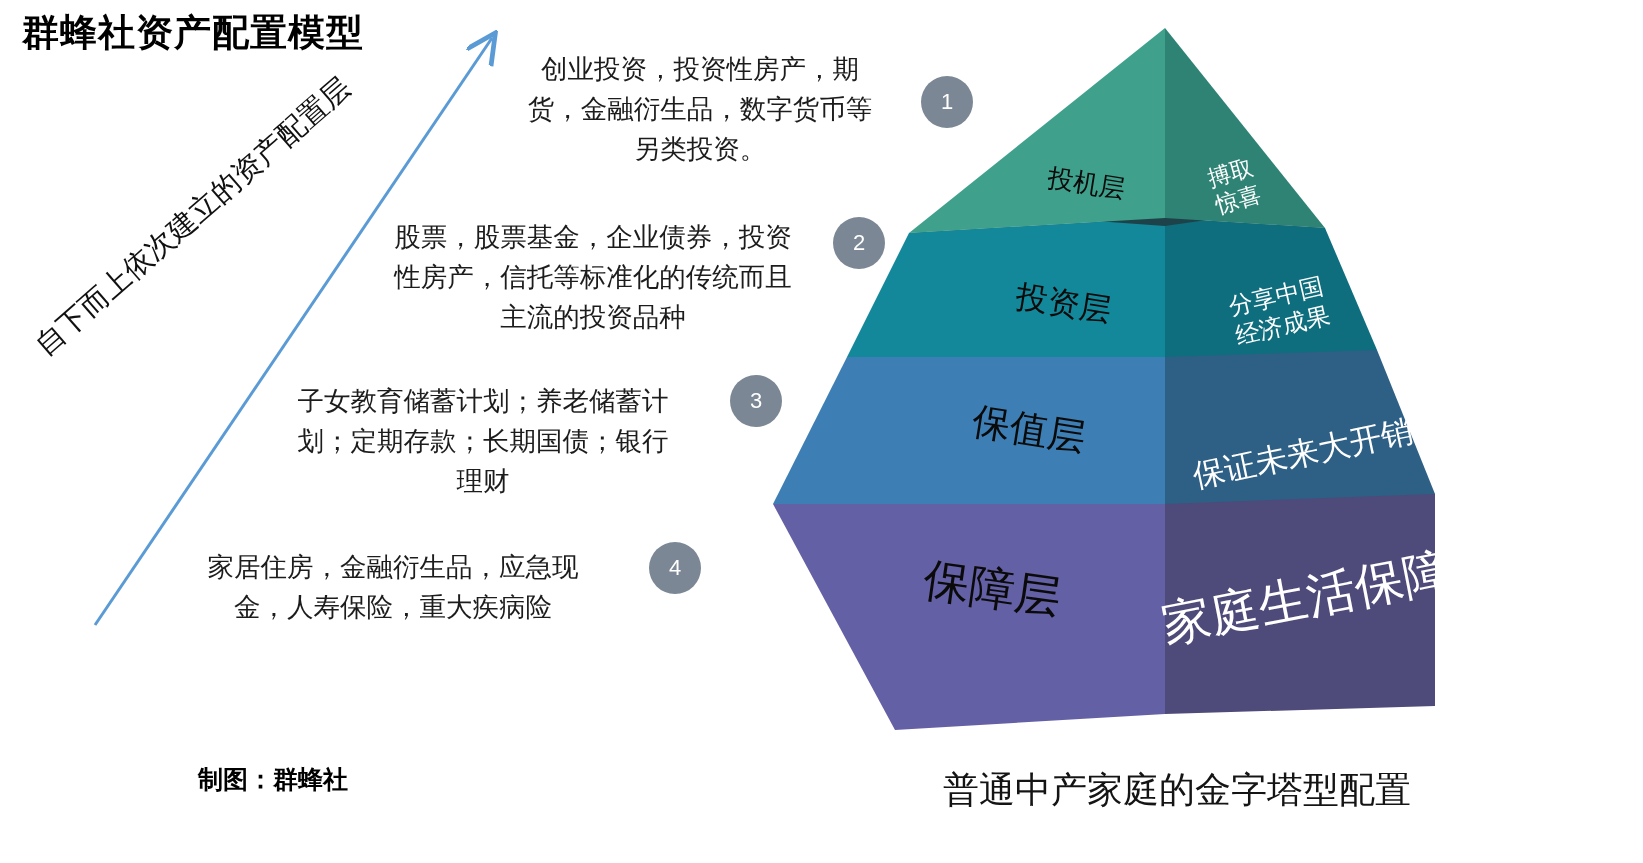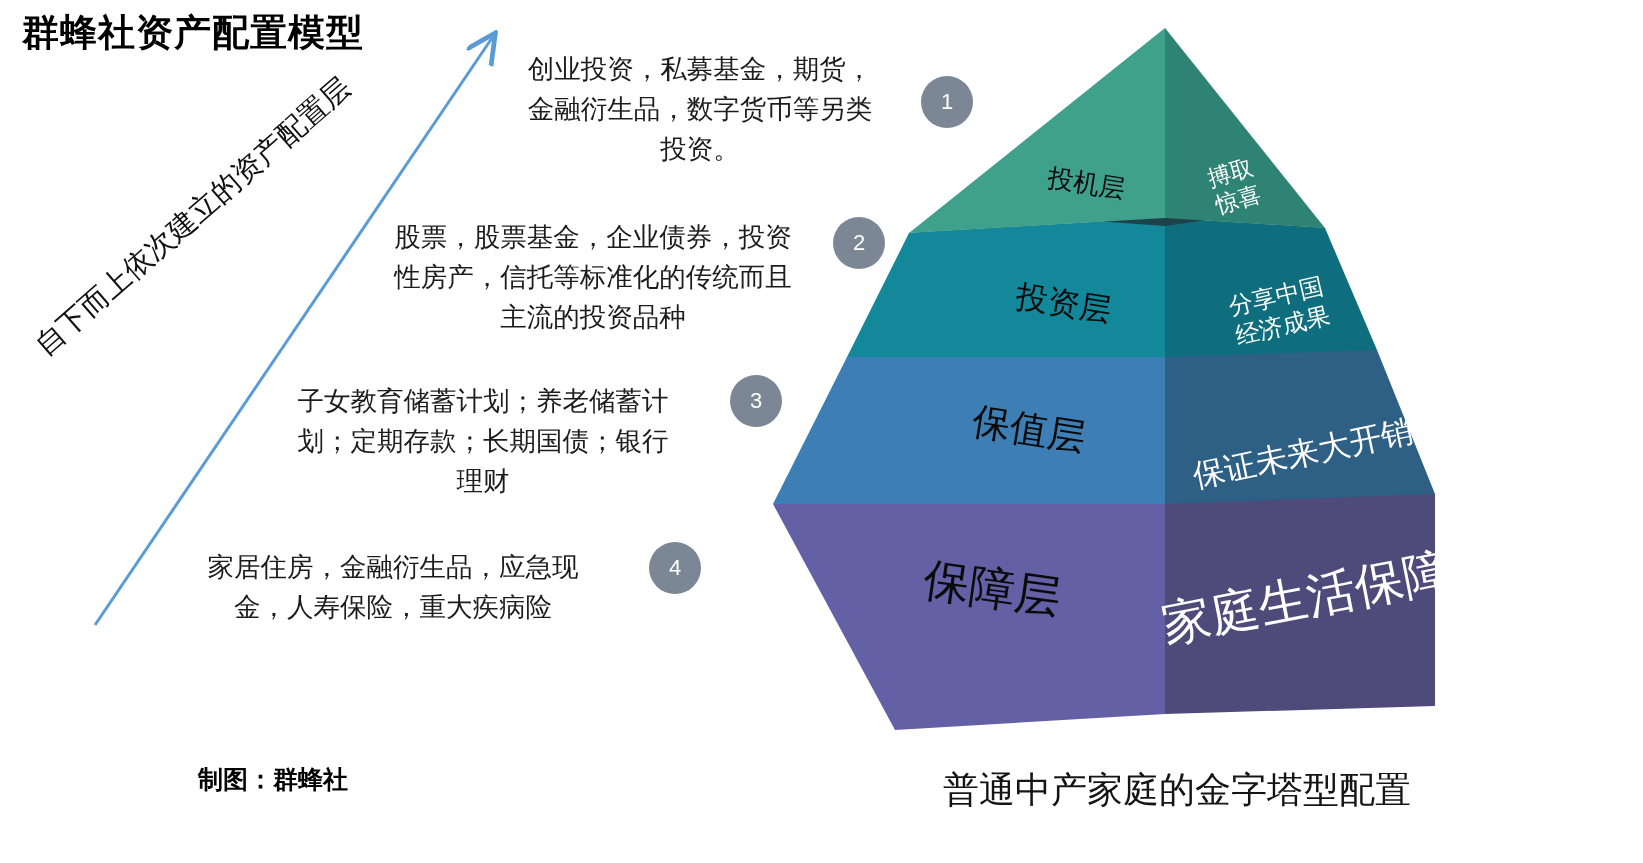--- a/index.html
+++ b/index.html
@@ -84,21 +84,21 @@
     <defs>
       <marker id="ah" markerWidth="11" markerHeight="11" refX="8" refY="5" orient="auto">
         <path d="M0,0 L10,5 L0,10" fill="none" stroke="#5B9BD5" stroke-width="1.6"></path>
       </marker>
     </defs>
     <line x1="25" y1="605" x2="422" y2="18" stroke="#5B9BD5" stroke-width="3" marker-end="url(#ah)"></line>
   </svg>
 
   <div class="diag-label">自下而上依次建立的资产配置层</div>
 
-  <div class="tblock tb1">创业投资，私募基金，期货，金融衍生品，数字货币等另类投资。</div>
+  <div class="tblock tb1">创业投资，投资性房产，期货，金融衍生品，数字货币等另类投资。</div>
   <div class="tblock tb2">股票，股票基金，企业债券，投资性房产，信托等标准化的传统而且主流的投资品种</div>
   <div class="tblock tb3">子女教育储蓄计划；养老储蓄计划；定期存款；长期国债；银行理财</div>
   <div class="tblock tb4">家居住房，金融衍生品，应急现金，人寿保险，重大疾病险</div>
 
   <div class="badge b1">1</div>
   <div class="badge b2">2</div>
   <div class="badge b3">3</div>
   <div class="badge b4">4</div>
 
   <svg id="pyramid" width="700" height="740" viewBox="0 0 700 740">

